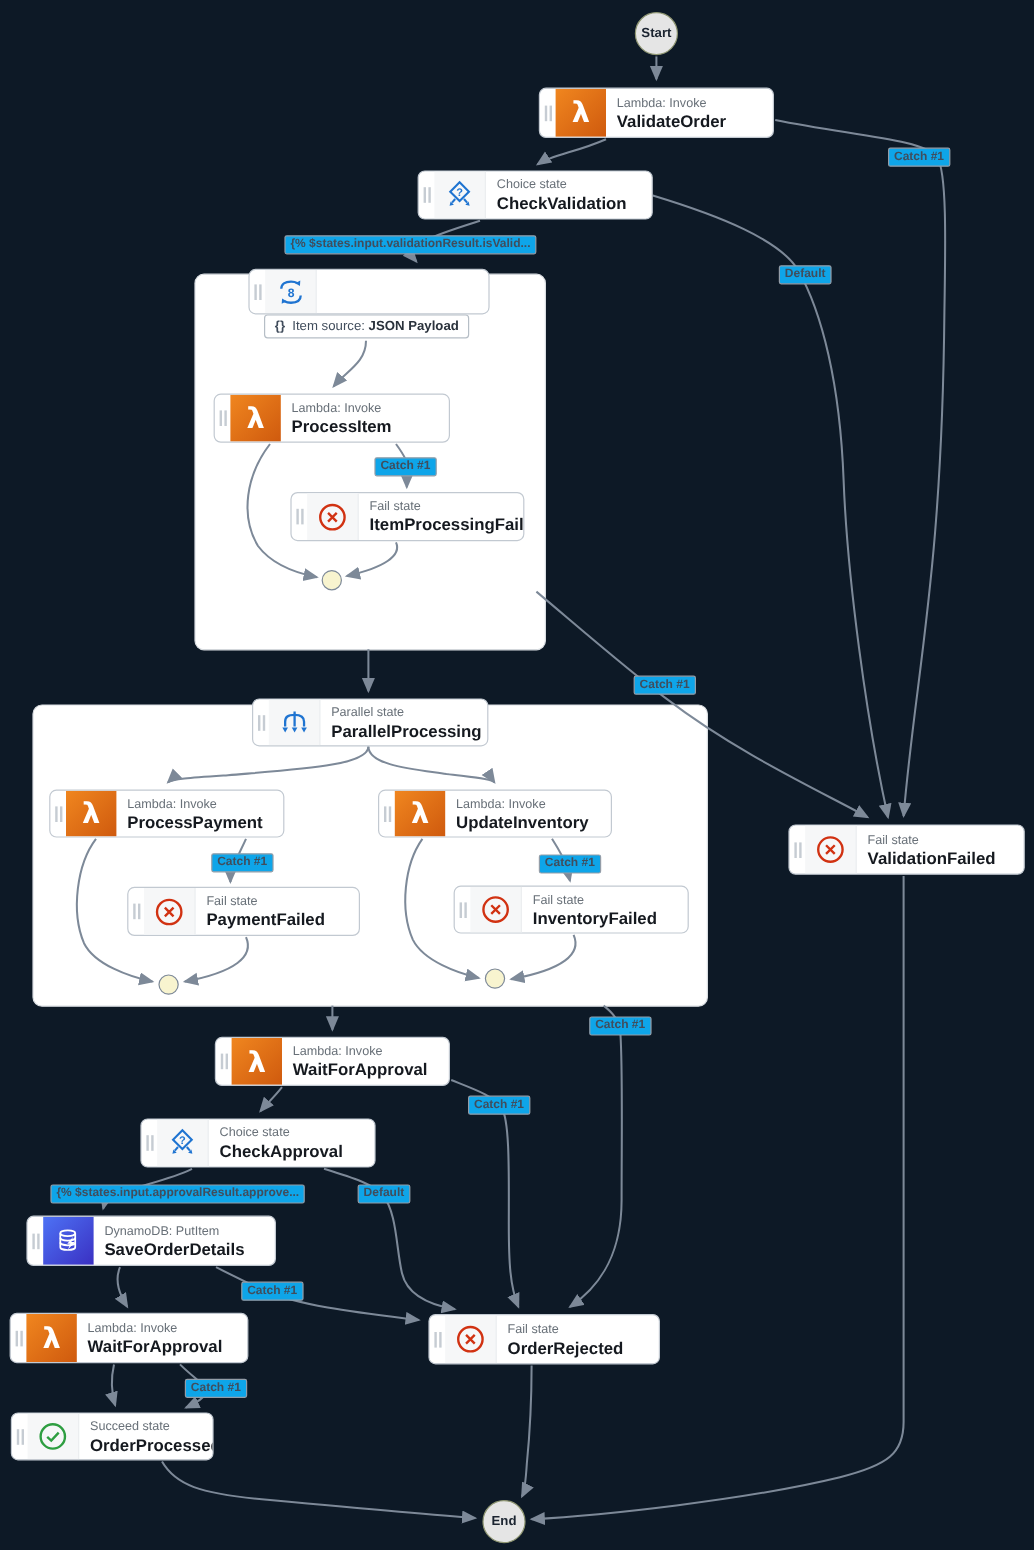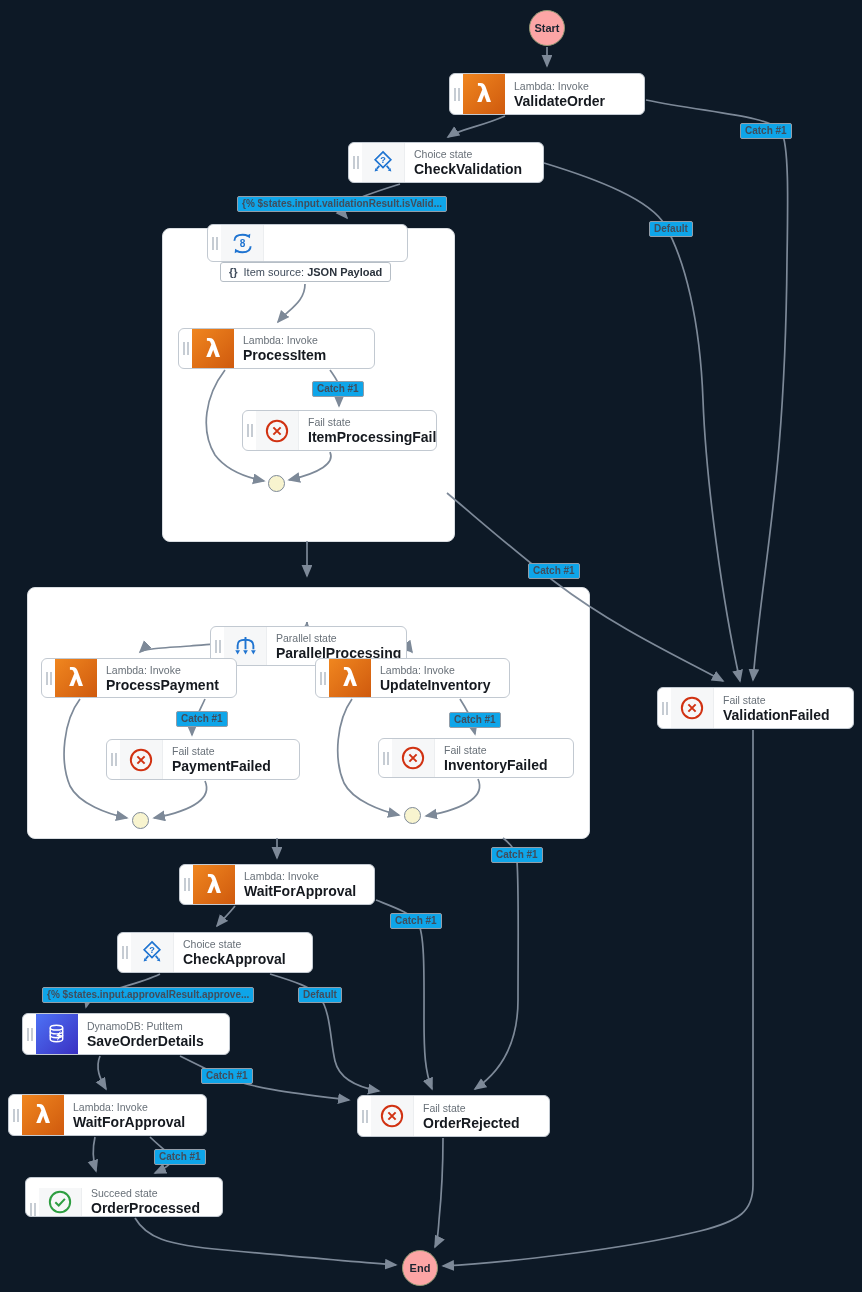--- a/index.html
+++ b/index.html
@@ -15,21 +15,21 @@
   .svc-lambda{background:linear-gradient(135deg,#f0861f 0%,#cf5a0e 100%);}
   .svc-dynamodb{background:linear-gradient(135deg,#4d72f5 0%,#3a30c2 100%);}
   .glyph-icon{width:42px;flex:0 0 42px;display:flex;align-items:center;justify-content:center;
               background:#f6f7f8;border-right:1px solid #eceef0;}
   .lambda-char{color:#ffffff;font-size:24px;font-weight:bold;line-height:1;font-family:"DejaVu Sans",sans-serif;}
   .txt{display:flex;flex-direction:column;justify-content:center;padding-left:9px;min-width:0;}
   .state-type{font-size:10.5px;color:#687078;white-space:nowrap;}
   .state-name{font-size:14px;font-weight:bold;color:#15191f;white-space:nowrap;margin-top:1px;}
   .edge-label{position:absolute;background:#0ea5e9;border:1px solid #939da8;border-radius:2px;
               font-size:10px;font-weight:bold;color:#414d5c;padding:1px 4px;white-space:nowrap;line-height:12px;}
-  .terminal{position:absolute;width:36px;height:36px;border-radius:50%;background:#fca5a5;
+  .terminal{position:absolute;width:36px;height:36px;border-radius:50%;background:#e5e5e5;
             border:1px solid #8f9672;display:flex;align-items:center;justify-content:center;
             font-size:11px;font-weight:bold;color:#1b2430;box-sizing:border-box;}
   .inner-circle{position:absolute;width:17px;height:17px;border-radius:50%;background:#f8f4cf;
             border:1px solid #7d8998;box-sizing:border-box;}
   .item-source{position:absolute;background:#ffffff;border:1px solid #b6bec6;border-radius:3px;
             font-size:11px;color:#414d5c;padding:2px 8px;white-space:nowrap;line-height:14px;}
   .item-source .brace{font-weight:bold;color:#414d5c;margin-right:6px;}
   .item-source b{color:#2a323c;}
 </style>
 </head>
@@ -159,21 +159,21 @@
         <svg width="28" height="28" viewBox="0 0 24 24">
     <circle cx="12" cy="12" r="8.7" fill="none" stroke="#d13212" stroke-width="1.7"></circle>
     <path d="M8.9 8.9 L15.1 15.1 M15.1 8.9 L8.9 15.1" stroke="#d13212" stroke-width="1.7" fill="none"></path>
   </svg>
       </div>
       <div class="txt">
         <span class="state-type">Fail state</span>
         <span class="state-name">ItemProcessingFailed</span>
       </div>
     </div>
-    <div class="state" style="left: 210px; top: 582px; width: 197px; height: 40px; margin-top: 44px;">
+    <div class="state" style="left: 210px; top: 582px; width: 197px; height: 40px;">
       <div class="grip">
         <i></i>
         <i></i>
       </div>
       <div class="glyph-icon">
         <svg width="27" height="27" viewBox="0 0 24 24">
     <g fill="none" stroke="#1f74d1" stroke-width="1.7">
       <path d="M12 3.5 V6"></path>
       <path d="M12 6 C7 6 5 7.5 5 11 V14.5"></path>
       <path d="M12 6 V14.5"></path>
@@ -307,21 +307,21 @@
         <i></i>
       </div>
       <div class="svc-icon svc-lambda">
         <span class="lambda-char">λ</span>
       </div>
       <div class="txt">
         <span class="state-type">Lambda: Invoke</span>
         <span class="state-name">WaitForApproval</span>
       </div>
     </div>
-    <div class="state" style="left: 25px; top: 1177px; width: 198px; height: 40px; align-items: flex-end;">
+    <div class="state" style="left: 9px; top: 1177px; width: 169px; height: 40px;">
       <div class="grip">
         <i></i>
         <i></i>
       </div>
       <div class="glyph-icon">
         <svg width="28" height="28" viewBox="0 0 24 24">
     <circle cx="12" cy="12" r="8.7" fill="none" stroke="#2e9e41" stroke-width="1.7"></circle>
     <path d="M8 12.3 L10.9 15 L16.2 9.3" stroke="#2e9e41" stroke-width="1.7" fill="none"></path>
   </svg>
       </div>

